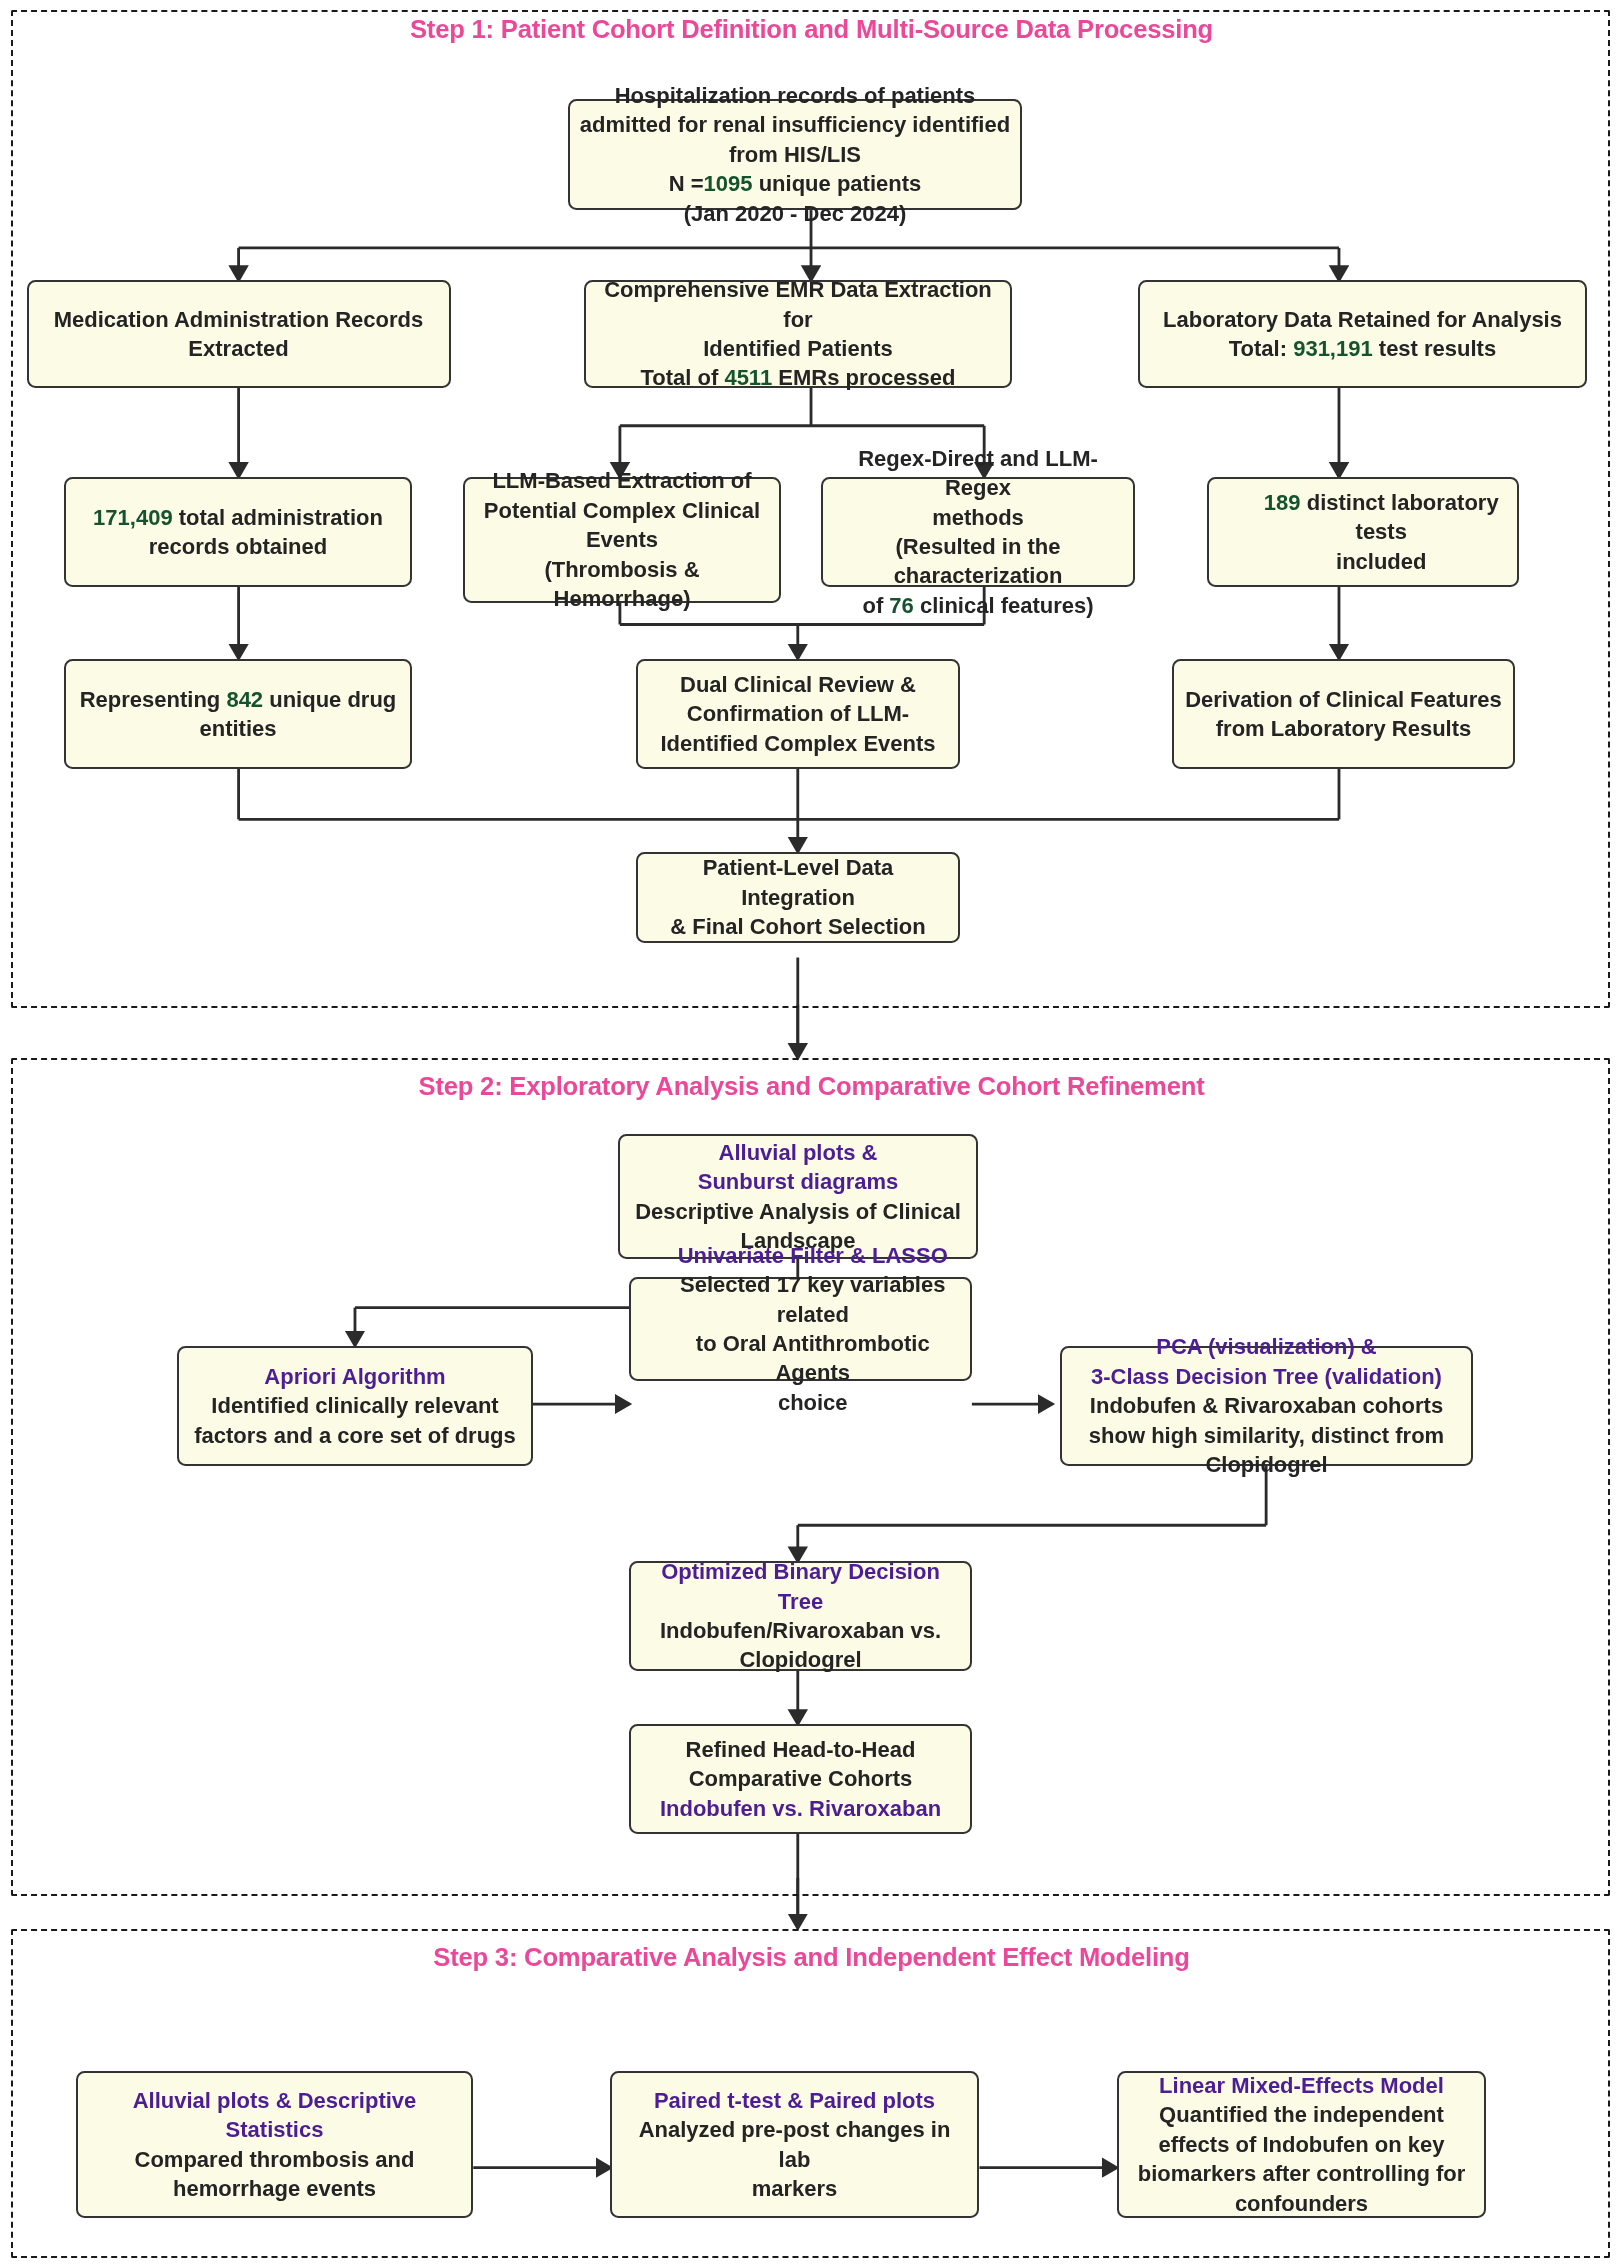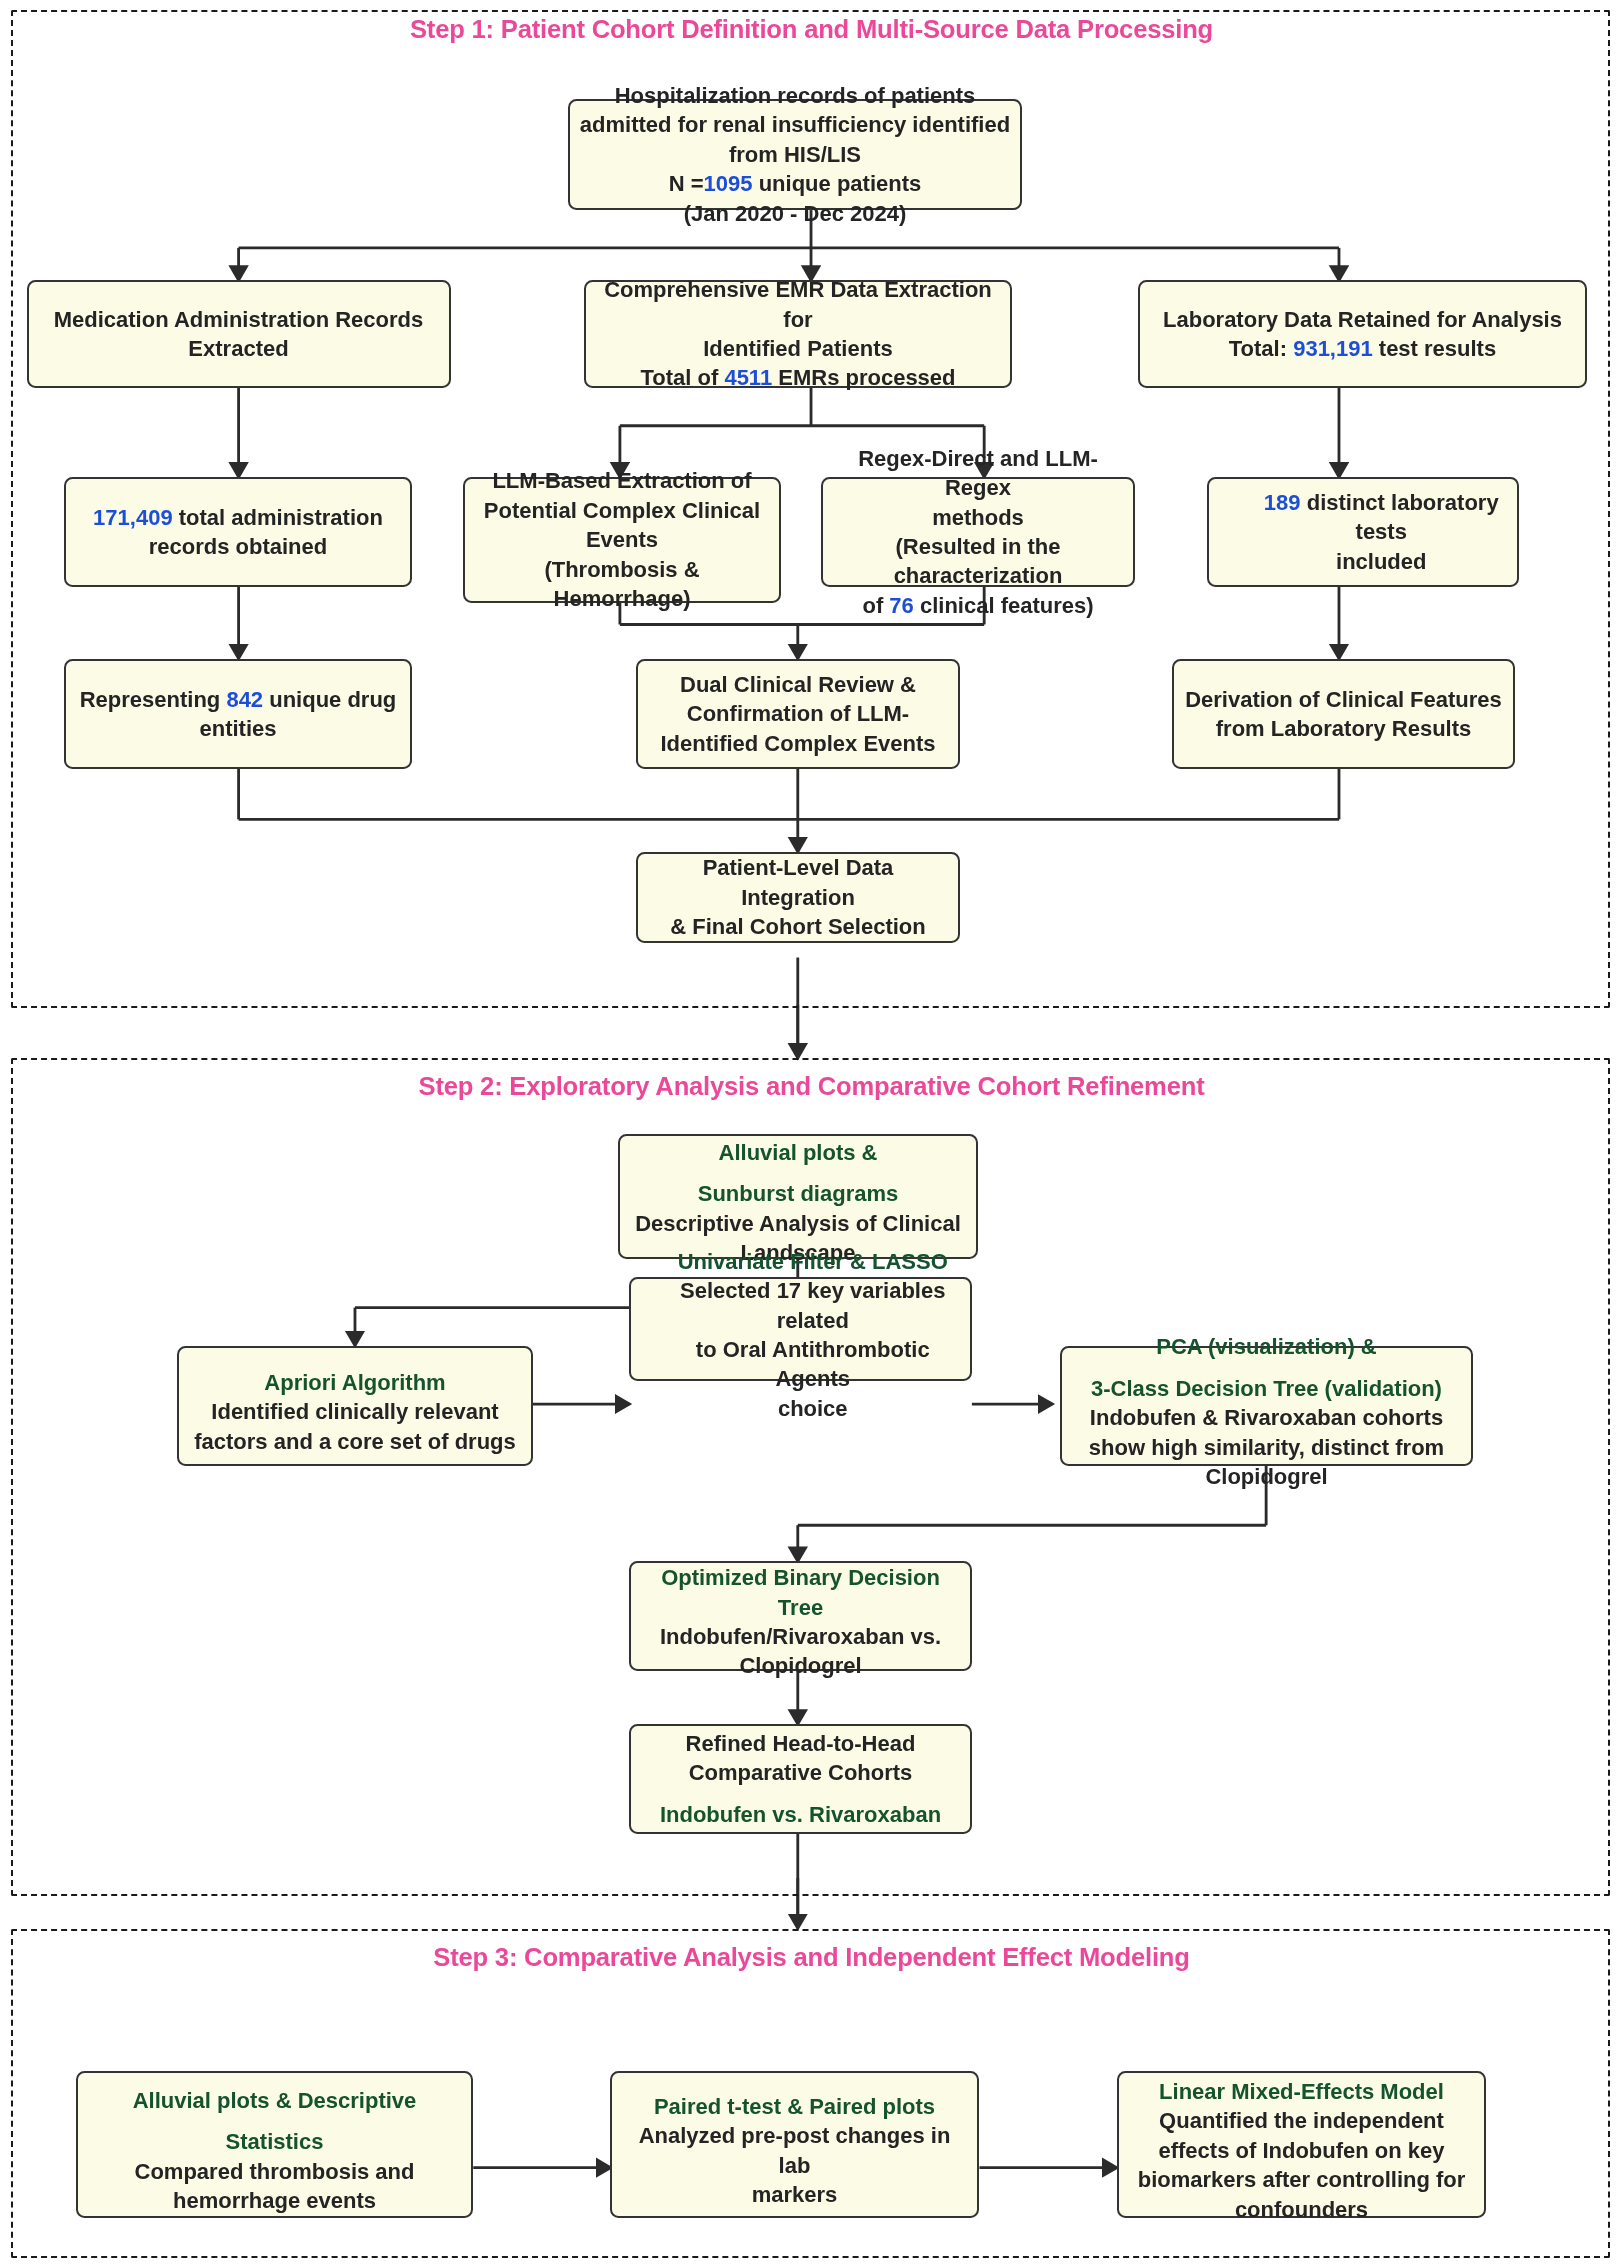--- a/index.html
+++ b/index.html
@@ -49,22 +49,22 @@
     align-items: center;
     justify-content: center;
     text-align: center;
     padding: 5.7px 9.5px;
     font-size: 22px;
     font-weight: bold;
     line-height: 1.34;
     color: #242424;
   }
   .node .txt { width: 100%; }
-  .hl { color: #1d4ed8; }
-  .red-line { color: #14532d; display: block; margin-top: 12px; }
+  .hl { color: #14532d; }
+  .red-line { color: #4c1d95; display: block; }
 
   
   #wires {
     position: absolute;
     left: 0;
     top: 0;
     width: 1623px;
     height: 2267px;
     pointer-events: none;
   }

